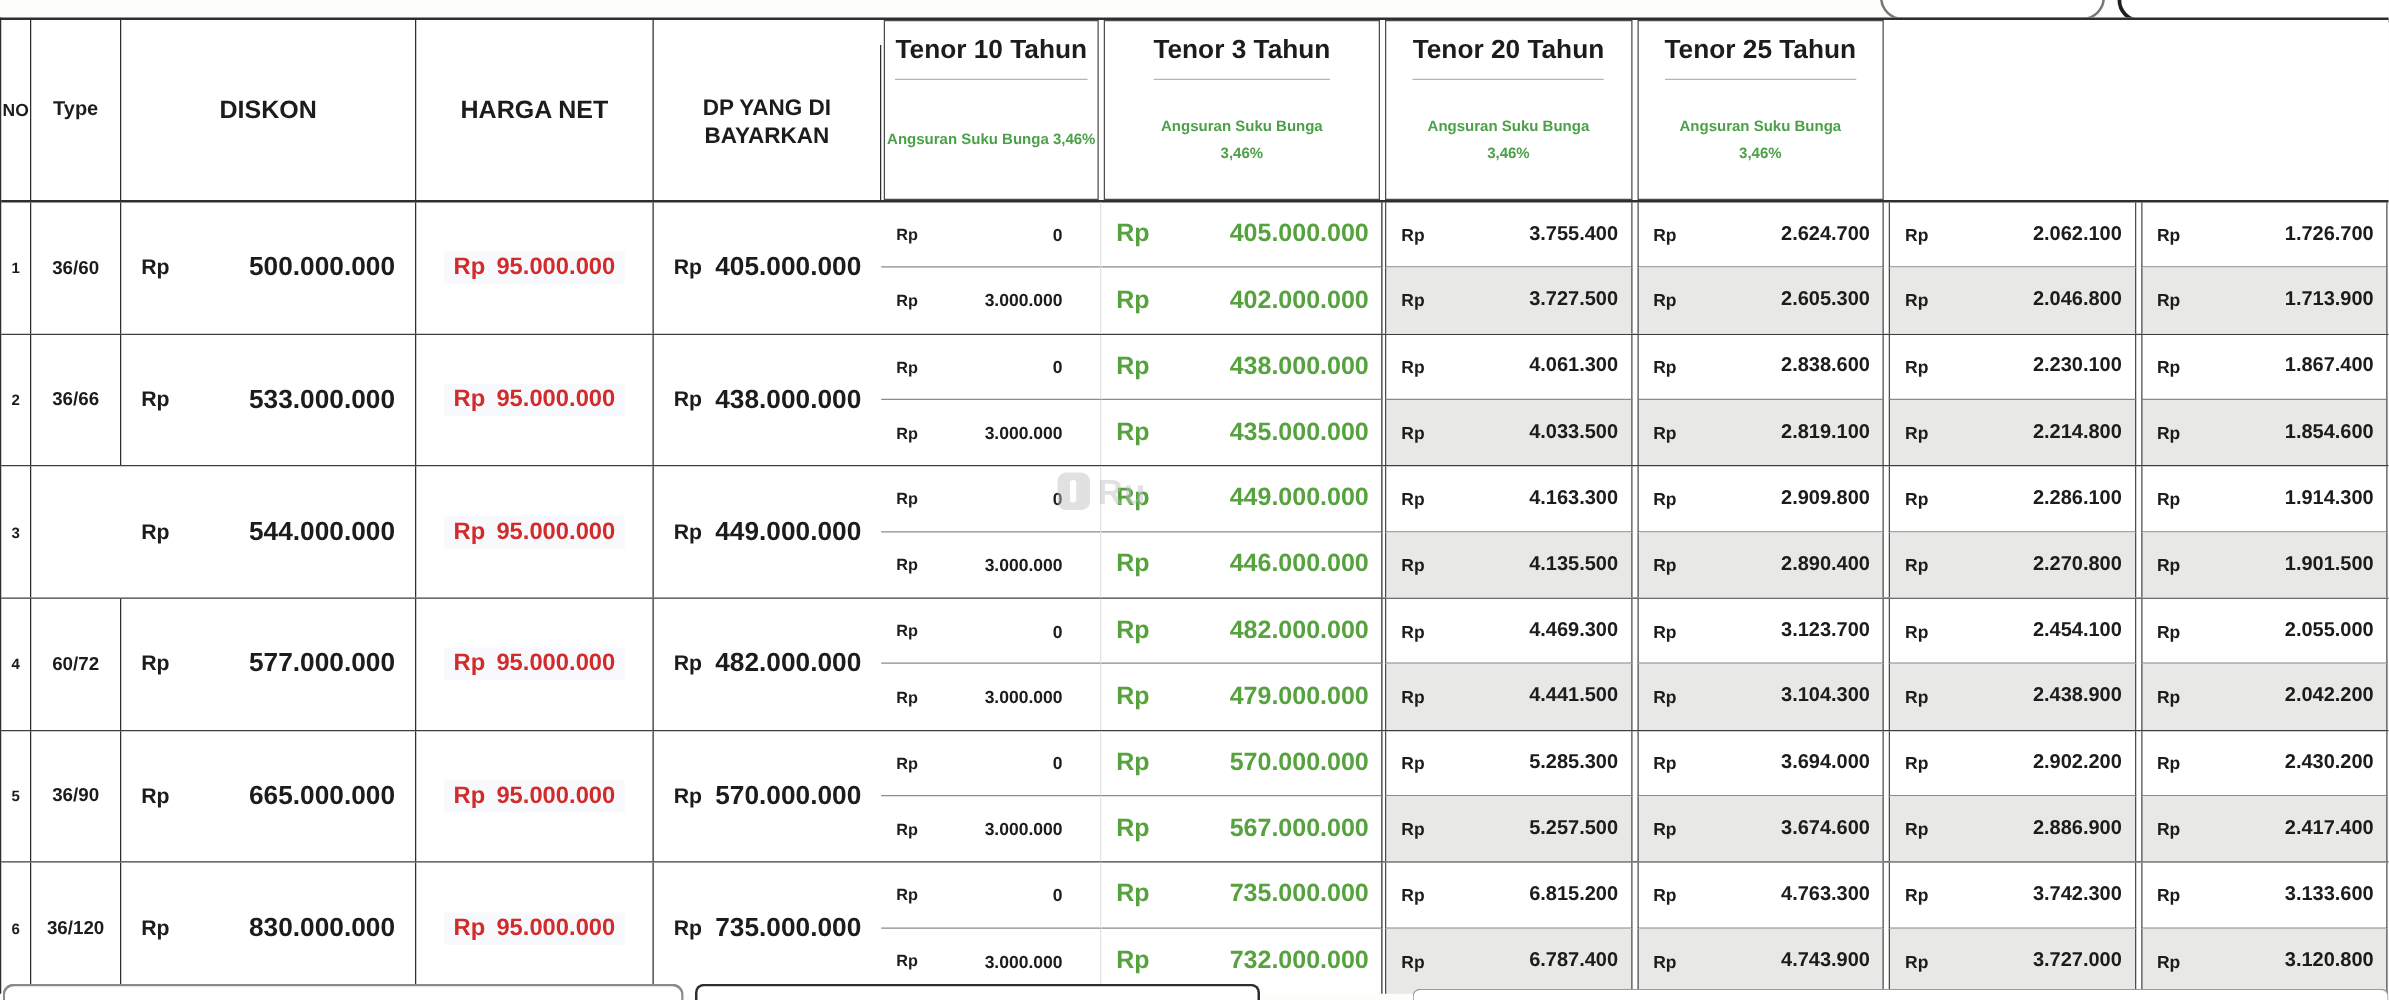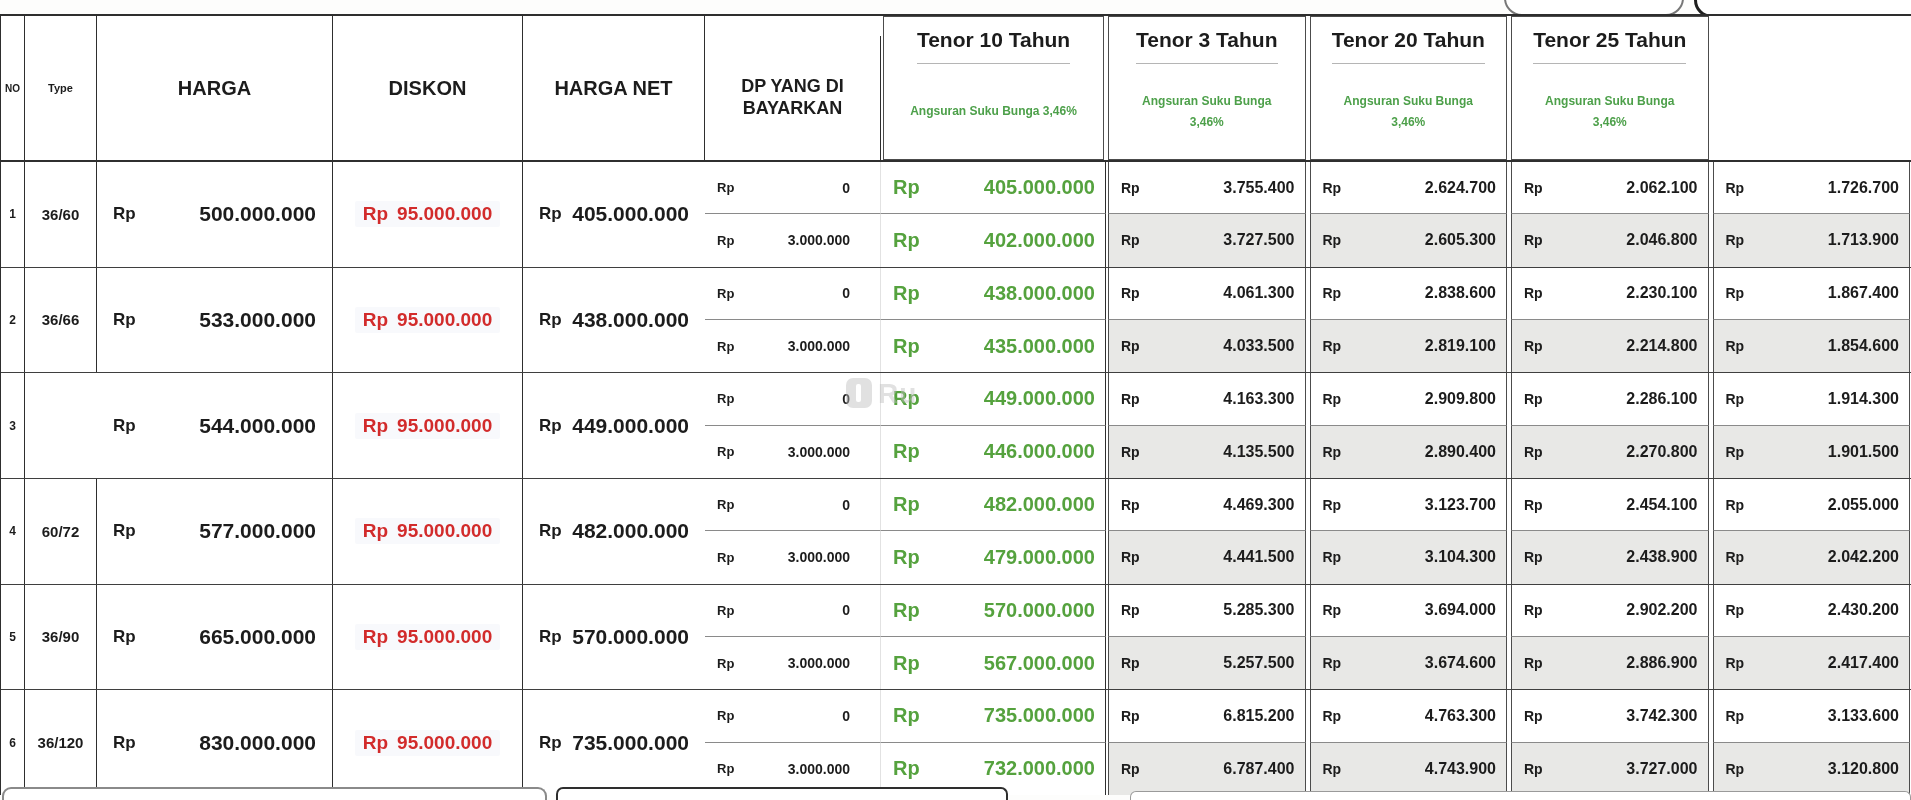--- a/index.html
+++ b/index.html
@@ -15,22 +15,22 @@
   .bbox-1{left:2px;width:541px;border:2px solid #8a8a8a;border-bottom:none;border-radius:9px 9px 0 0;}
   .bbox-2{left:556px;width:448px;border:2px solid #2e2e2e;border-bottom:none;border-radius:7px 7px 0 0;}
   .bbox-3{left:1130px;top:791px;width:779px;border:1px solid #9a9a9a;border-bottom:none;border-radius:6px 6px 0 0;}
 
   
   :root{--cols:24px 72px 236px 190px 182px 176px 225px 1fr 1fr 1fr 1fr;
         --red:#d22b2b;--green:#55a23e;--greensub:#4da04a;--shade:#e8e8e6;}
   .table{position:absolute;left:0;top:14px;width:1911px;border-top:2px solid #2e2e2e;border-left:1px solid #2e2e2e;background:#fff;}
   .thead{display:grid;grid-template-columns:var(--cols);height:144px;border-bottom:2px solid #2f2f2f;}
   .h{display:flex;align-items:center;justify-content:center;text-align:center;border-right:1px solid #2e2e2e;font-size:20px;}
-  .h-no{font-size:10px;text-align:center;}
-  .h-type{font-size:11px;}
+  .h-no{font-size:14px;text-align:center;}
+  .h-type{font-size:16px;}
   .h-dp{font-size:18px;line-height:1.2;padding:0 20px;margin-top:20px;}
   .h-plafond{font-size:19px;border-right:none;}
   .h-tenor{margin:0 2px;border:1px solid #4c4c4c;display:flex;flex-direction:column;background:#fff;align-items:center;}
   .t-title{height:46px;display:flex;align-items:center;justify-content:center;font-size:21px;border-bottom:1px solid #b5b5b5;}
   .t-sub{flex:1;display:flex;align-items:center;justify-content:center;text-align:center;color:var(--greensub);font-size:12px;line-height:1.7;max-width:160px;margin:0 auto;}
   .h-t1 .t-sub{white-space:nowrap;max-width:none;}
 
   .main-row{display:grid;grid-template-columns:var(--cols);grid-template-rows:1fr 1fr;height:104.66px;border-top:1.4px solid #3f3f3f;}
   .tbody .main-row:first-child{border-top:none;}
   .cell{display:flex;align-items:center;}
@@ -65,21 +65,20 @@
 
 <div class="app">
 
   <div class="pill pill-a"></div>
   <div class="pill pill-b"></div>
 
   <div class="table">
     <div class="thead">
       <div class="h h-no">NO</div>
       <div class="h h-type">Type</div>
-      <div class="h">HARGA</div>
       <div class="h">DISKON</div>
       <div class="h">HARGA NET</div>
       <div class="h h-dp">DP YANG DI BAYARKAN</div>
       <div class="h-tenor h-t1">
         <div class="t-title">Tenor 10 Tahun</div>
         <div class="t-sub">Angsuran Suku Bunga 3,46%</div>
       </div>
       <div class="h-tenor">
         <div class="t-title">Tenor 3 Tahun</div>
         <div class="t-sub">Angsuran Suku Bunga 3,46%</div>

